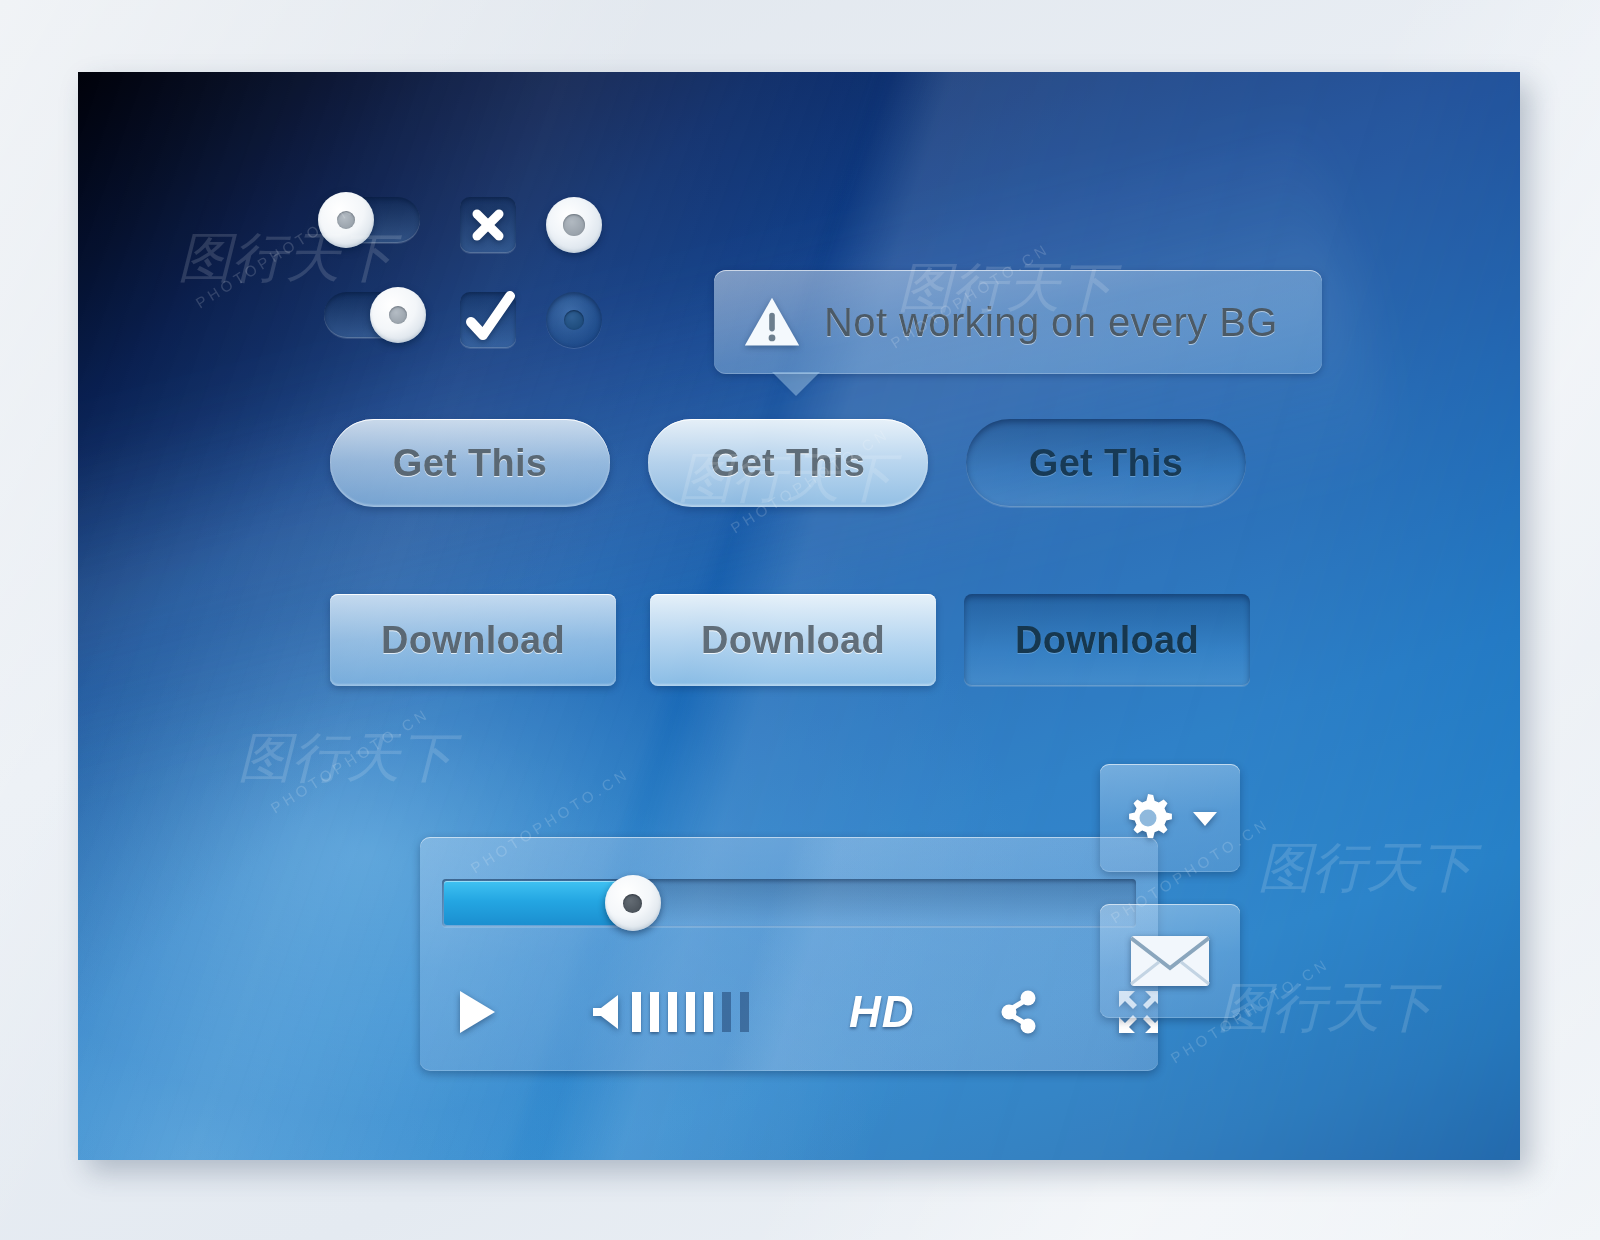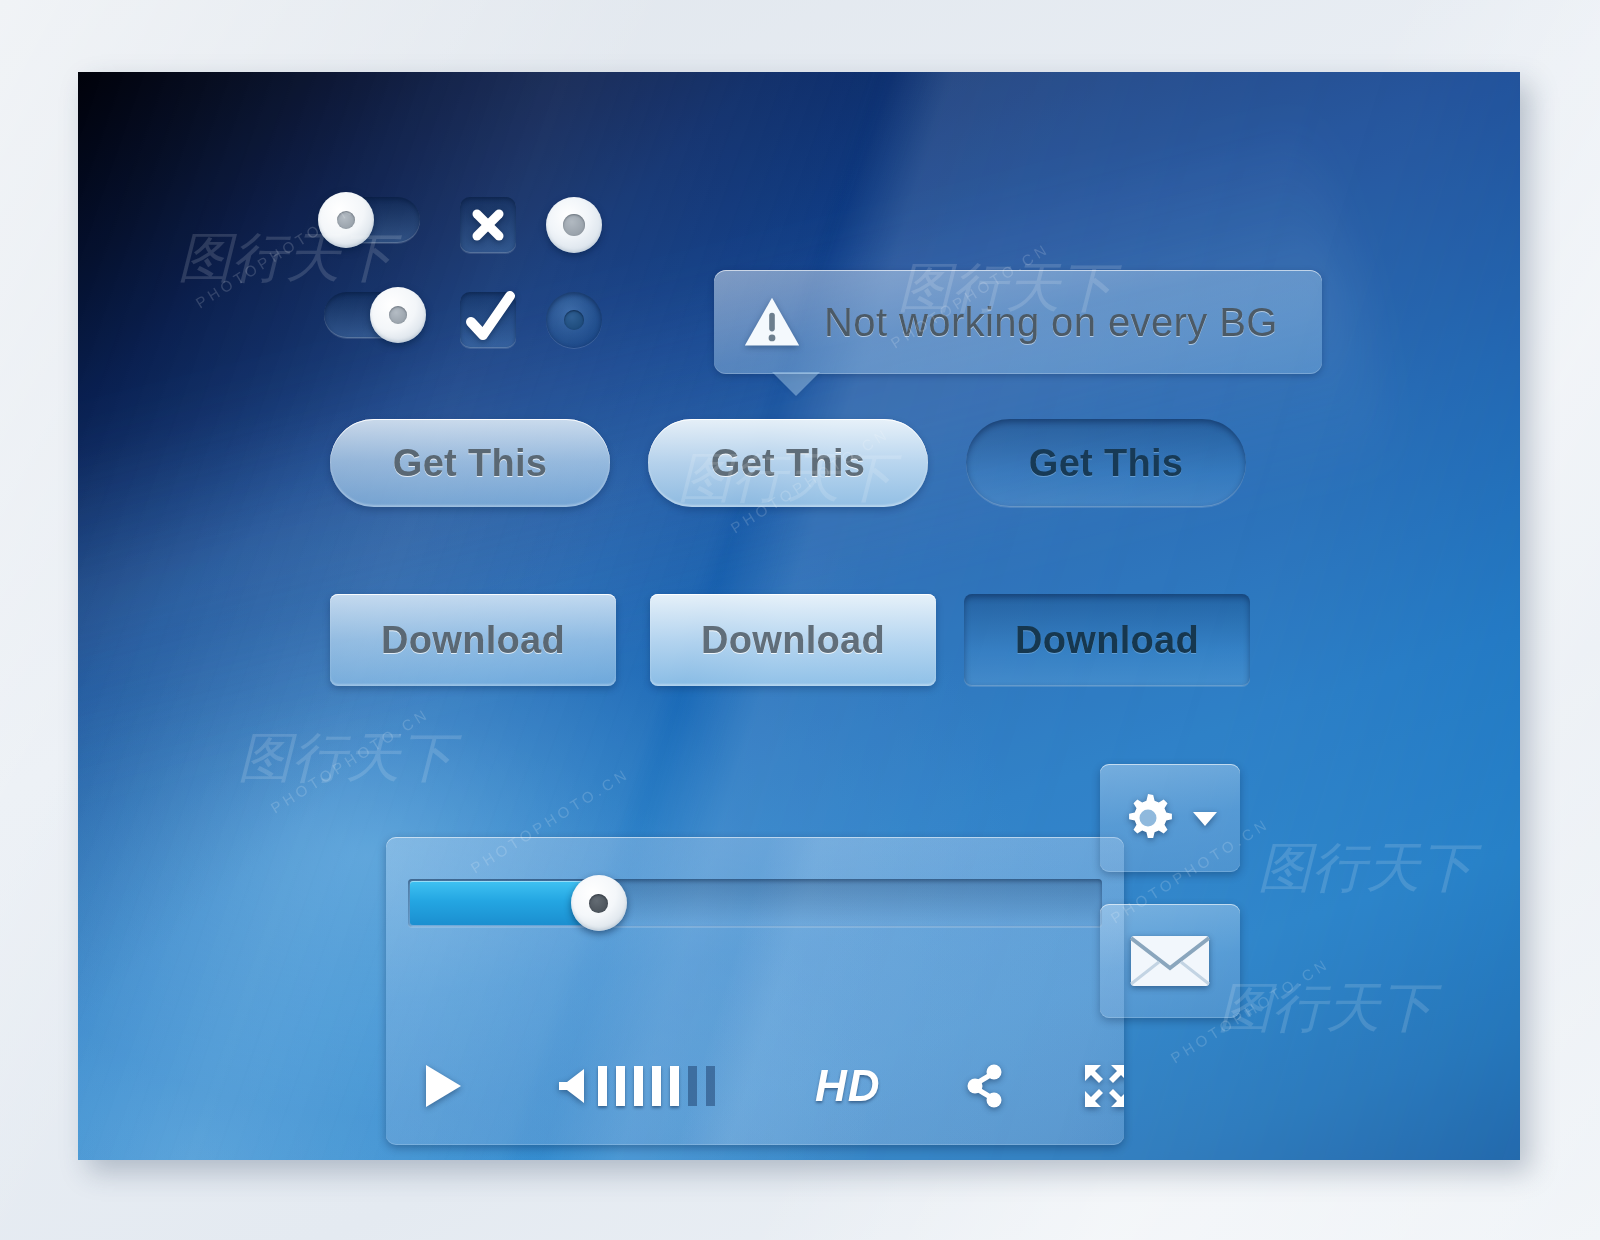--- a/index.html
+++ b/index.html
@@ -294,22 +294,22 @@
     box-shadow: inset 0 3px 6px rgba(0,20,55,0.42),
                 inset 0 -1px 0 rgba(255,255,255,0.22),
                 0 1px 0 rgba(255,255,255,0.14);
     color: #16374f;
     text-shadow: 0 1px 0 rgba(190,220,245,0.32);
   }
 
   
   #player {
     position: absolute;
-    left: 308px; top: 765px;
-    width: 738px; height: 308px;
+    left: 342px; top: 765px;
+    width: 738px; height: 234px;
     border-radius: 10px;
     background: linear-gradient(172deg, rgba(196,222,246,0.38) 0%, rgba(150,190,230,0.34) 40%,
                                         rgba(122,168,216,0.36) 100%);
     box-shadow: inset 0 1px 0 rgba(255,255,255,0.55),
                 inset 0 -1px 0 rgba(255,255,255,0.18),
                 0 3px 9px rgba(0,22,55,0.32);
     overflow: hidden;
   }
   #player-sheen {
     position: absolute;

